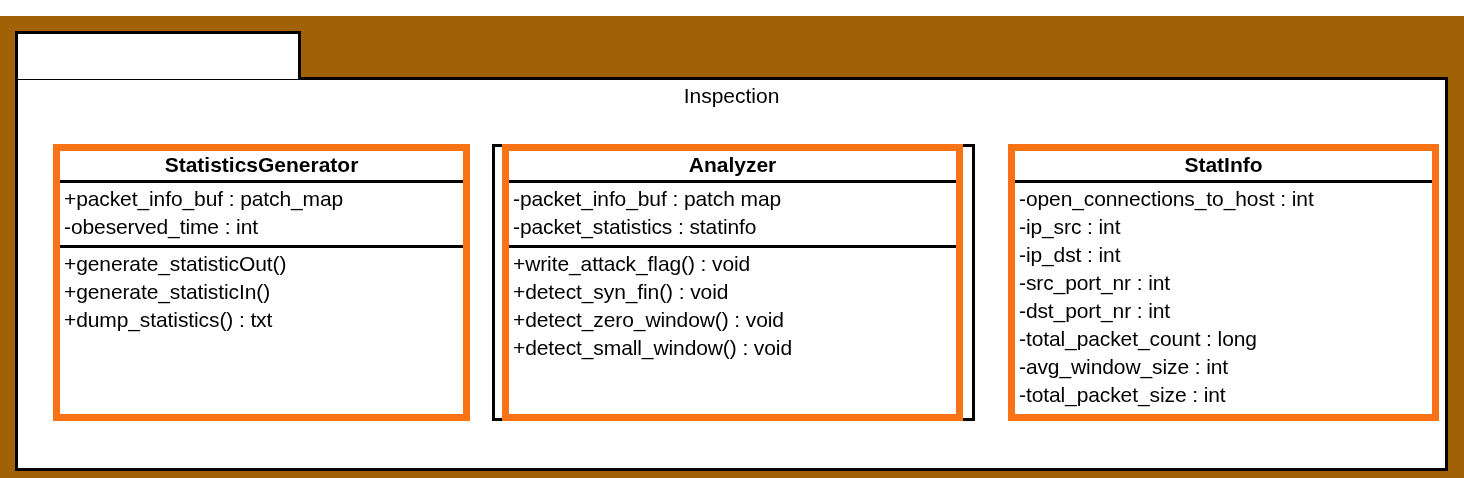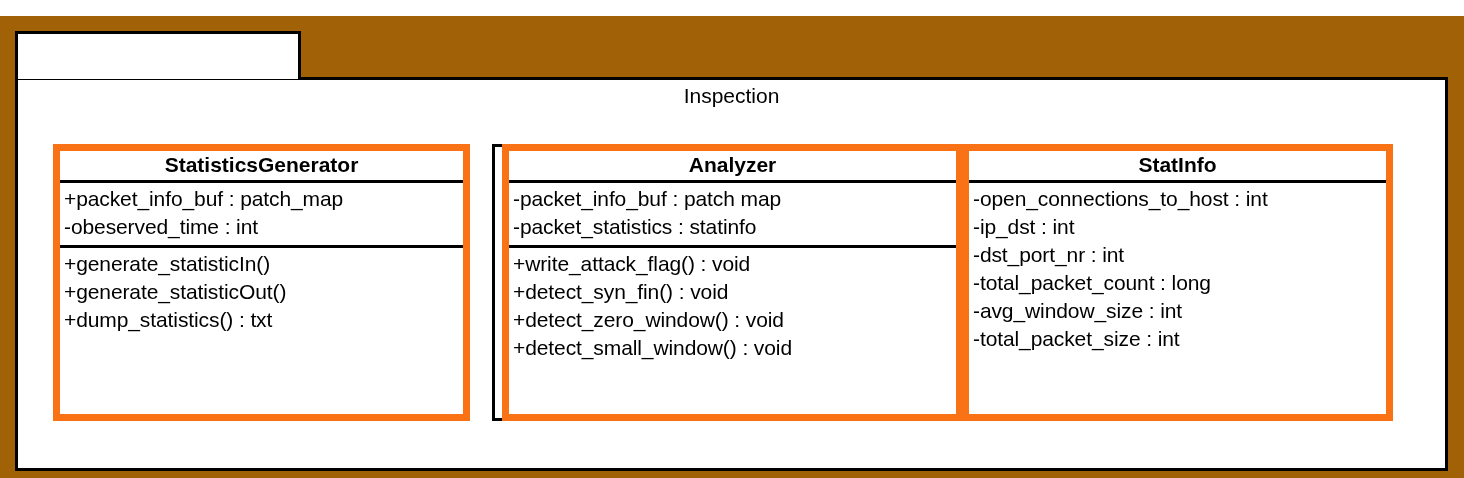--- a/index.html
+++ b/index.html
@@ -116,21 +116,21 @@
     box-sizing: border-box;
     z-index: 4;
   }
   #cls-analyzer {
     left: 502px;
     top: 128px;
     width: 461px;
     height: 277px;
   }
   #cls-statinfo {
-    left: 962px;
+    left: 1008px;
     top: 128px;
     width: 431px;
     height: 277px;
   }
 </style>
 </head>
 <body>
 
 <div id="canvas">
 
@@ -138,22 +138,22 @@
   <div class="pkg-body"></div>
   <div class="pkg-title">Inspection</div>
 
   <div class="cls" id="cls-statisticsgenerator">
     <div class="cls-name">StatisticsGenerator</div>
     <div class="cls-compartment divided">
       <div class="member">+packet_info_buf : patch_map</div>
       <div class="member">-obeserved_time : int</div>
     </div>
     <div class="cls-compartment grow">
+      <div class="member">+generate_statisticOut()</div>
       <div class="member">+generate_statisticIn()</div>
-      <div class="member">+generate_statisticOut()</div>
       <div class="member">+dump_statistics() : txt</div>
     </div>
   </div>
 
   <div id="cls-analyzer-outer"></div>
 
   <div class="cls" id="cls-analyzer">
     <div class="cls-name">Analyzer</div>
     <div class="cls-compartment divided">
       <div class="member">-packet_info_buf : patch map</div>
@@ -164,21 +164,23 @@
       <div class="member">+detect_syn_fin() : void</div>
       <div class="member">+detect_zero_window() : void</div>
       <div class="member">+detect_small_window() : void</div>
     </div>
   </div>
 
   <div class="cls" id="cls-statinfo">
     <div class="cls-name">StatInfo</div>
     <div class="cls-compartment grow">
       <div class="member">-open_connections_to_host : int</div>
+      <div class="member">-ip_src : int</div>
       <div class="member">-ip_dst : int</div>
+      <div class="member">-src_port_nr : int</div>
       <div class="member">-dst_port_nr : int</div>
       <div class="member">-total_packet_count : long</div>
       <div class="member">-avg_window_size : int</div>
       <div class="member">-total_packet_size : int</div>
     </div>
   </div>
 
 </div>
 
 </body></html>

